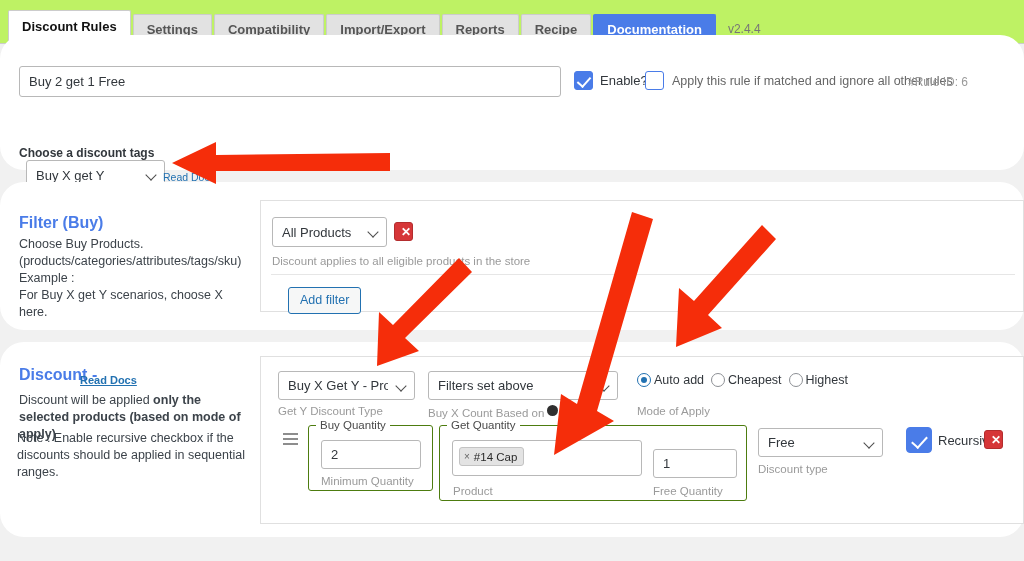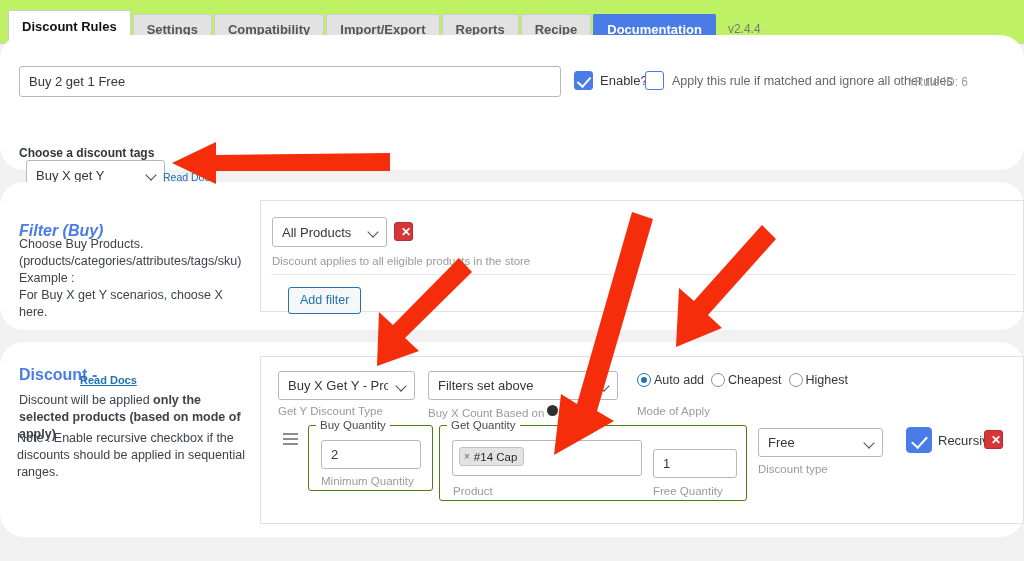--- a/index.html
+++ b/index.html
@@ -136,21 +136,21 @@
     font-size: 12.5px; color: #3c434a; line-height: 17px;
     width: 232px;
   }
   .inner-box {
     position: absolute;
     border: 1px solid #e0e0e0; background: #fff;
   }
   #filter-inner { left: 260px; top: 18px; width: 764px; height: 112px; }
   #discount-inner { left: 260px; top: 14px; width: 764px; height: 168px; }
 
-  #filter-title { left: 19px; top: 40px; font-style: italic; }
+  #filter-title { left: 19px; top: 32px; }
   #filter-desc  { left: 19px; top: 54px; }
   #filter-select-wrap { position: absolute; left: 11px; top: 16px; }
   #filter-select { width: 115px; }
   .btn-x {
     position: absolute;
     width: 19px; height: 19px;
     background: #d63638; border: 1px solid #b32d2e; border-radius: 3px;
     color: #fff; font-size: 12px; font-weight: bold;
     line-height: 17px; text-align: center;
     cursor: pointer; font-family: "Liberation Sans", sans-serif;

